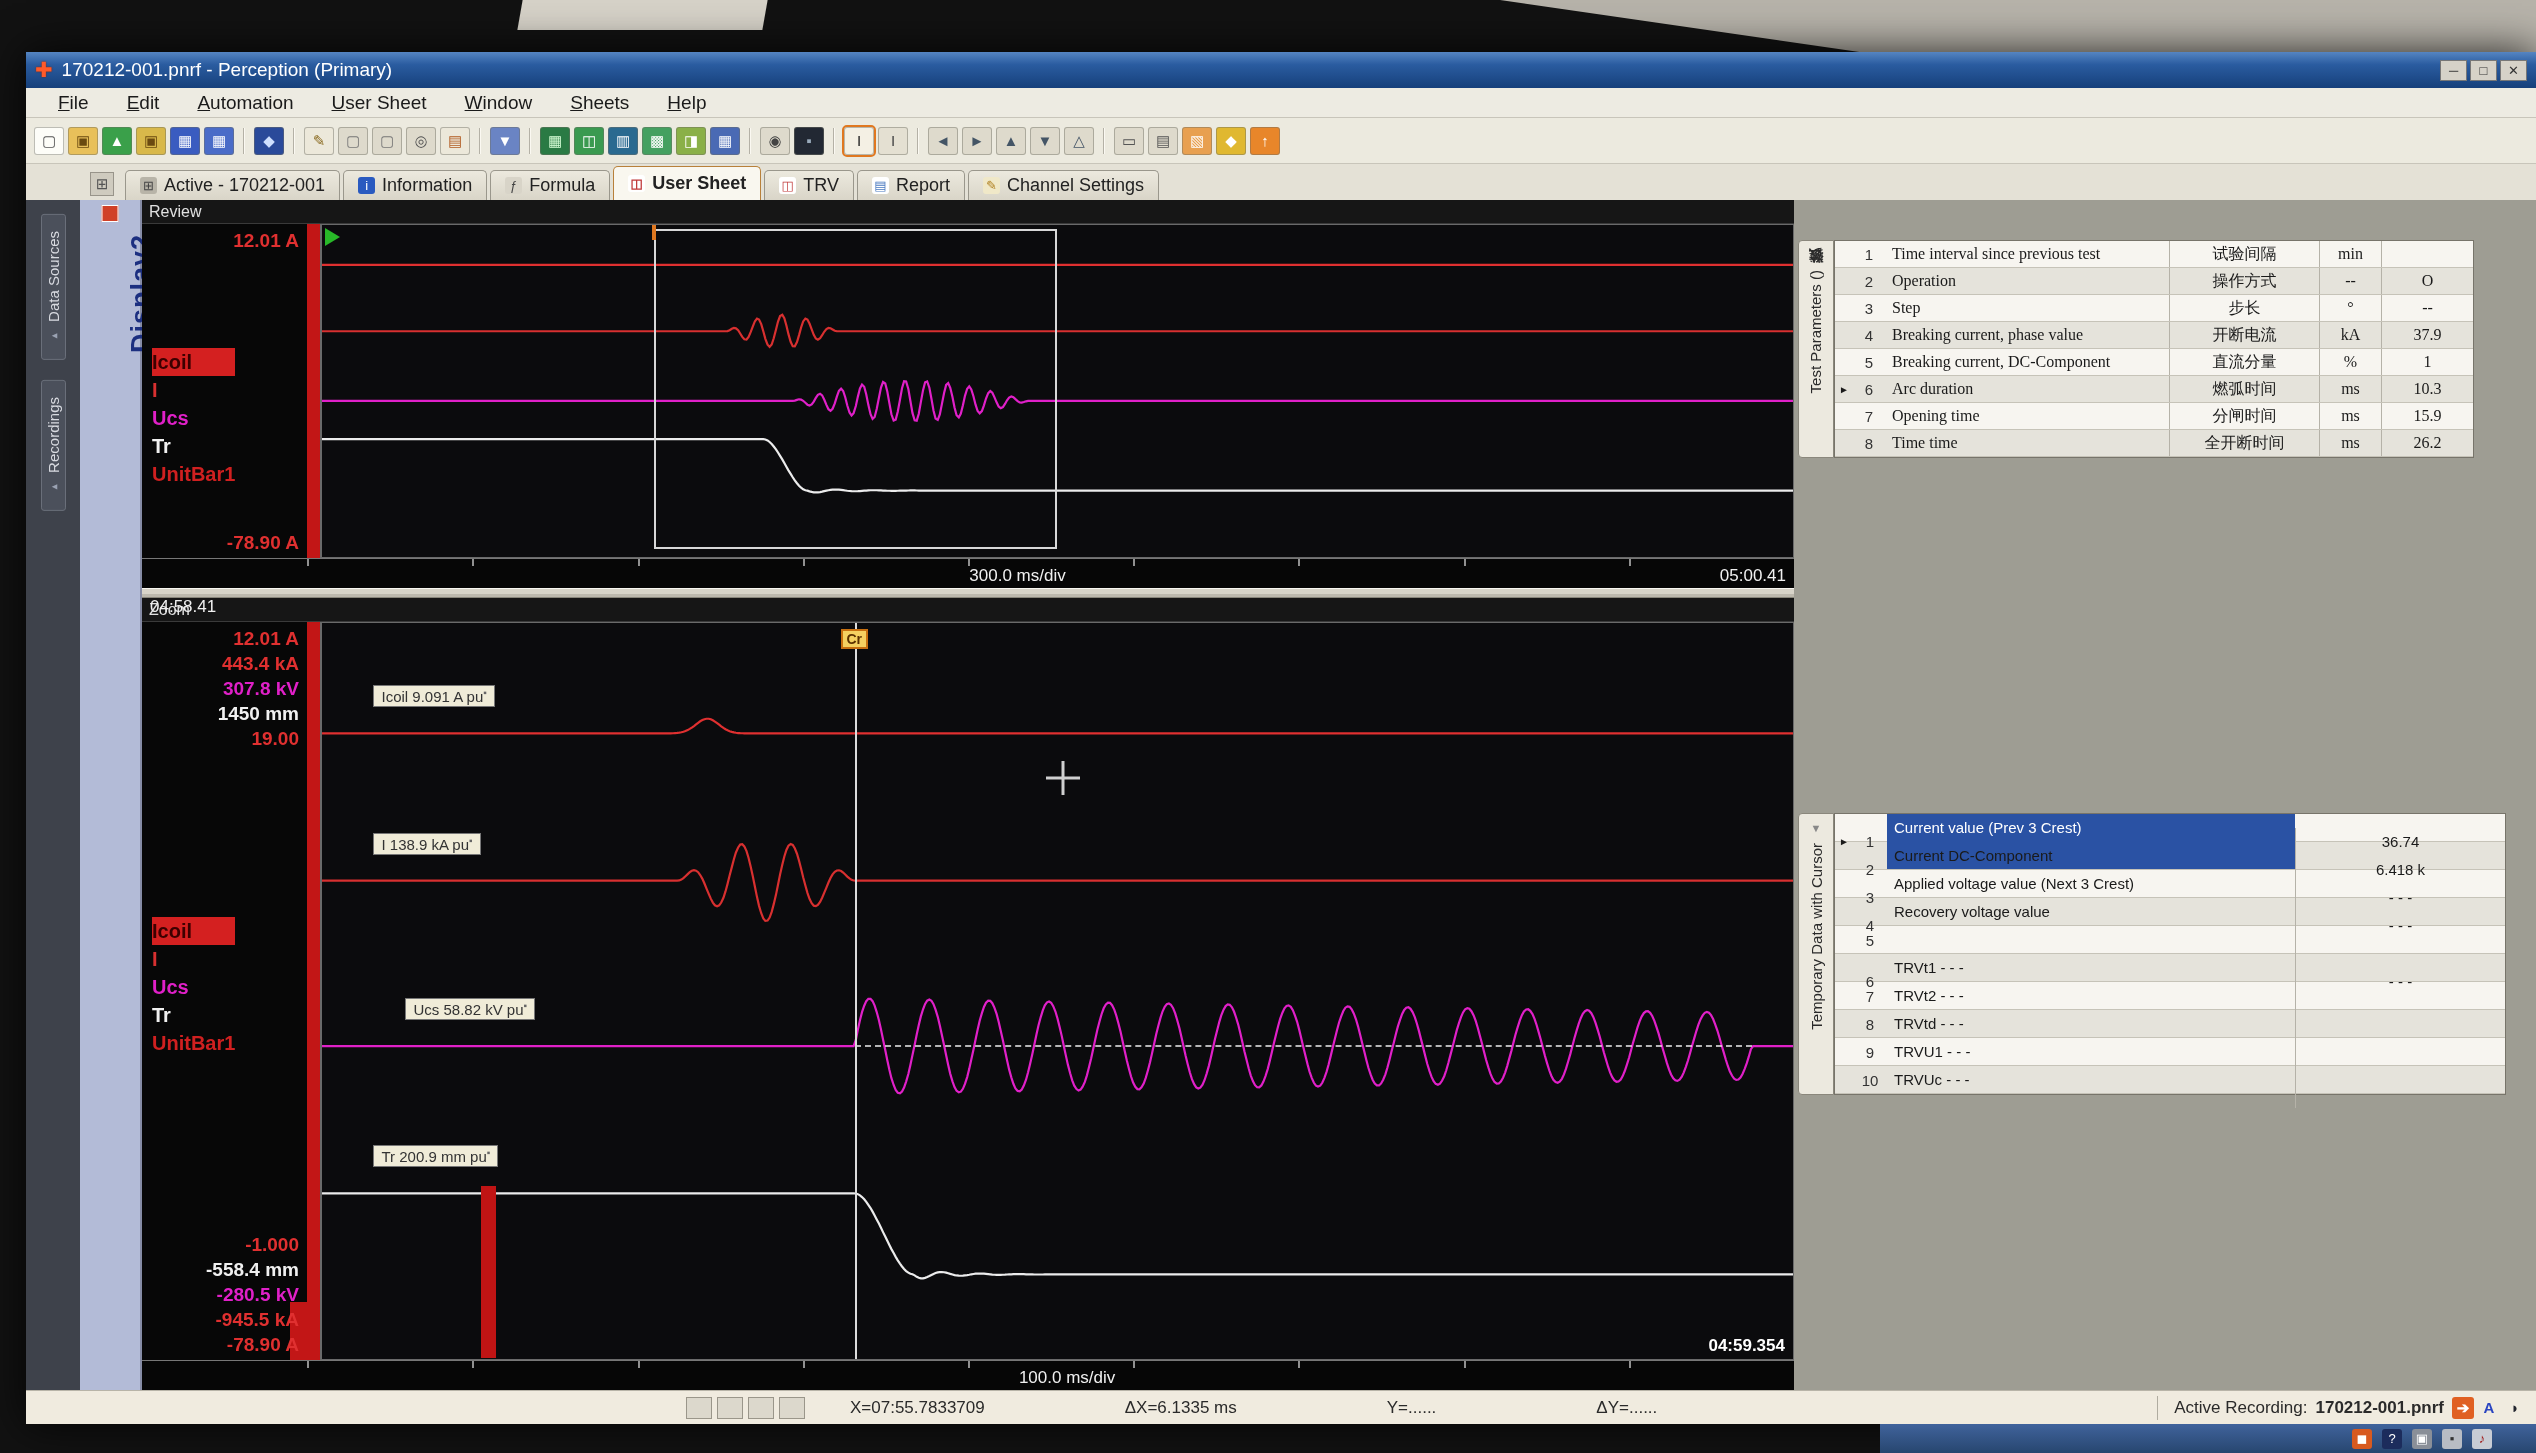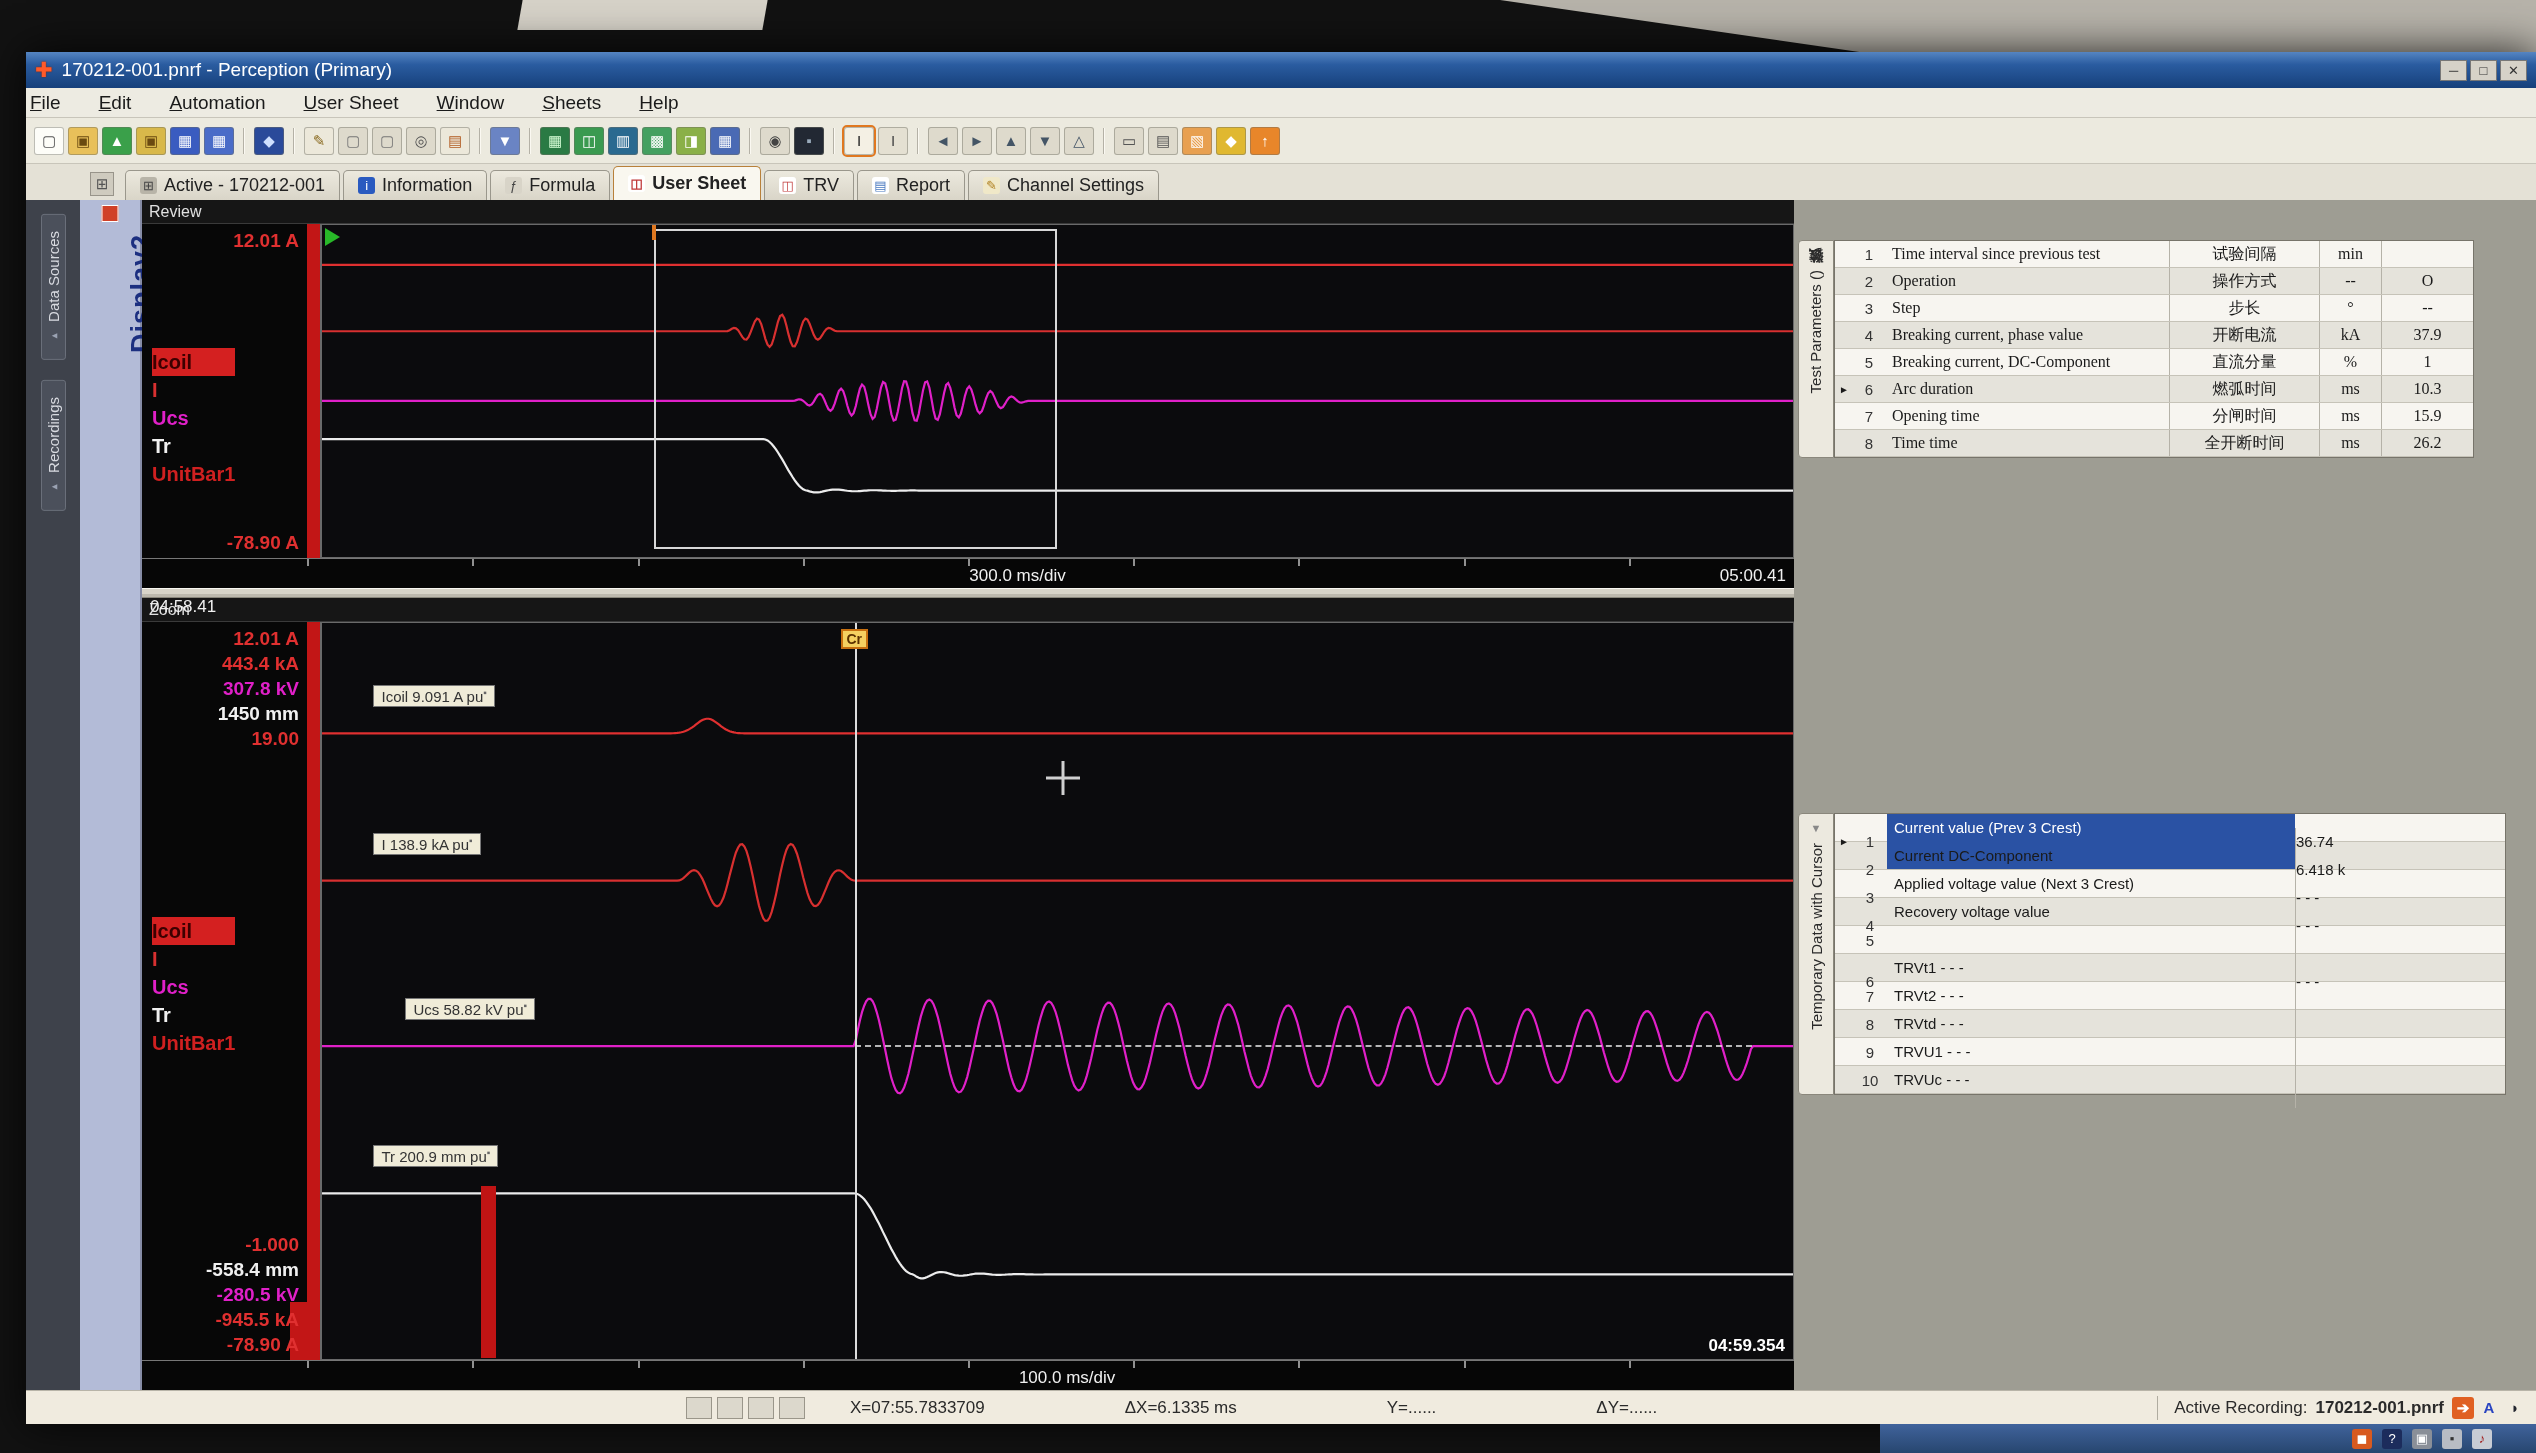--- a/index.html
+++ b/index.html
@@ -12,21 +12,21 @@
   .screen { position:absolute; left:26px; top:52px; width:2510px; height:1372px; background:#ddd9cf;
             display:flex; flex-direction:column; box-shadow:0 0 40px rgba(0,0,0,.8); }
   
   .titlebar { height:36px; background:linear-gradient(180deg,#5585c2 0%,#2a5ca0 35%,#16407b 100%);
               color:#fff; display:flex; align-items:center; gap:9px; padding:0 9px; font-size:19px; flex:0 0 auto; }
   .app-ico { color:#ff5a2a; font-size:21px; text-shadow:0 0 2px #802000; }
   .win-btns { margin-left:auto; display:flex; gap:3px; }
   .win-btn { width:27px; height:21px; background:#d6d2c8; border:1px solid #777; color:#333;
              font-size:13px; line-height:19px; text-align:center; }
   
-  .menubar { height:30px; background:#edebe2; display:flex; align-items:center; gap:38px; padding:0 4px;
+  .menubar { height:30px; background:#edebe2; display:flex; align-items:center; gap:38px; padding:0 32px;
              font-size:19px; color:#1a1a1a; border-bottom:1px solid #c8c5ba; flex:0 0 auto; }
   .menu-item { cursor:default; }
   
   .toolbar { height:46px; background:#eceadf; display:flex; align-items:center; gap:4px; padding:0 8px;
              border-bottom:1px solid #c8c5ba; flex:0 0 auto; }
   .tb-btn { width:30px; height:28px; border:1px solid rgba(110,110,100,.45); border-radius:3px;
             font-size:15px; display:flex; align-items:center; justify-content:center; }
   .tb-btn.hl { outline:2px solid #e07820; }
   .tb-sep { width:2px; height:26px; background:#b4b1a6; border-right:1px solid #fbf9f2; margin:0 5px; }
   
@@ -111,21 +111,21 @@
   .pc-mark { text-align:center; font-size:10px; }
   .pc-num { text-align:center; color:#333; }
   .pc-name { padding-left:7px; font-family:"Liberation Serif", serif; font-size:16px; }
   .pc-cn, .pc-unit, .pc-val { text-align:center; font-family:"Liberation Serif", serif; font-size:16px;
                               border-left:1px solid #b5b2a8; height:100%; line-height:26px; }
   .trow { display:grid; grid-template-columns:18px 34px 1fr 210px; height:28px; align-items:center;
           font-size:15px; color:#1a1a1a; border-bottom:1px solid #c6c3b8; background:#f7f5f0; }
   .trow:nth-child(even) { background:#e5e3db; }
   .tc-name { padding-left:7px; height:100%; line-height:27px; white-space:nowrap; overflow:hidden; }
   .tc-name.sel { background:#2a52a4; color:#fff; }
-  .tc-val { text-align:left; border-left:1px solid #b5b2a8; height:100%; line-height:27px;margin-top:28px; }
+  .tc-val { text-align:center; border-left:1px solid #b5b2a8; height:100%; line-height:27px;margin-top:28px; }
   
   .statusbar { height:34px; background:#f0ebdf; border-top:1px solid #b8b4a8; display:flex; align-items:center;
                font-size:17px; color:#2a2a2a; padding:0 10px; flex:0 0 auto; }
   .sb-btn { width:26px; height:22px; background:#dcd8cc; border:1px solid #9a968a; margin-right:5px; }
   .sb-btns { margin-left:650px; display:flex; }
   .sb-x { margin-left:40px; } .sb-dx { margin-left:140px; } .sb-y { margin-left:150px; } .sb-dy { margin-left:160px; }
   .sb-right { margin-left:auto; display:flex; align-items:center; gap:8px; }
   .sb-sep { width:1px; height:24px; background:#b0aca0; margin-right:8px; }
   .active-file { font-weight:bold; }
   .ft-ico { width:22px; height:22px; border-radius:3px; font-size:15px; font-weight:bold;

